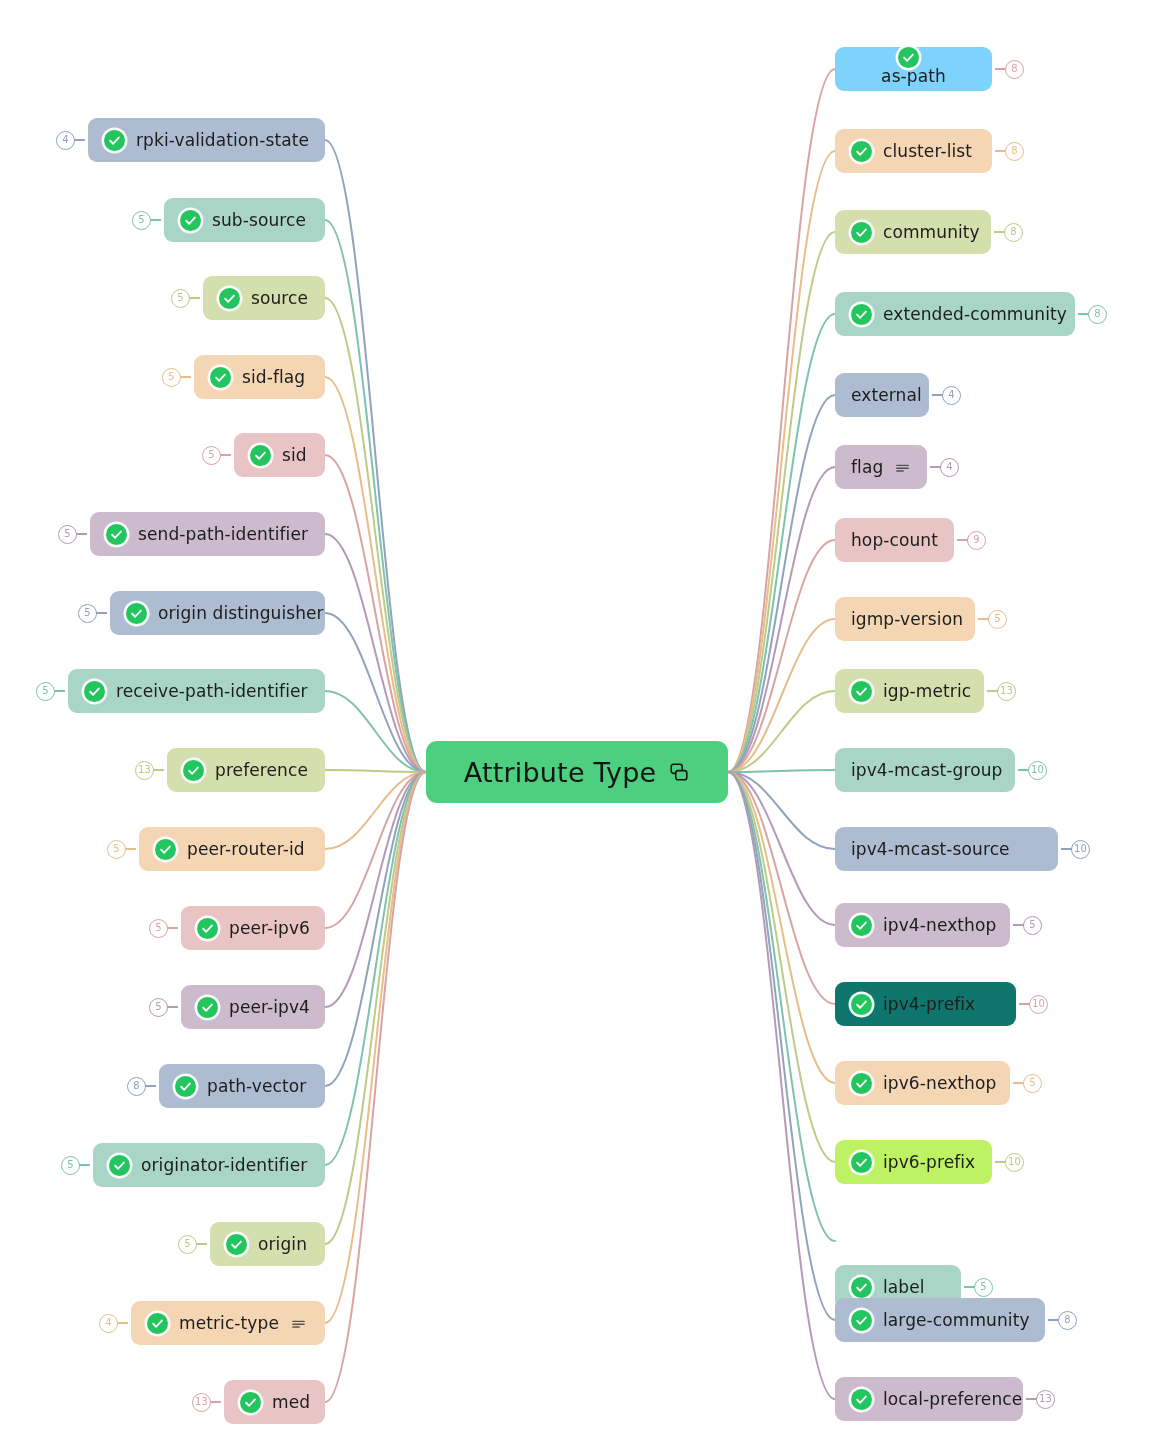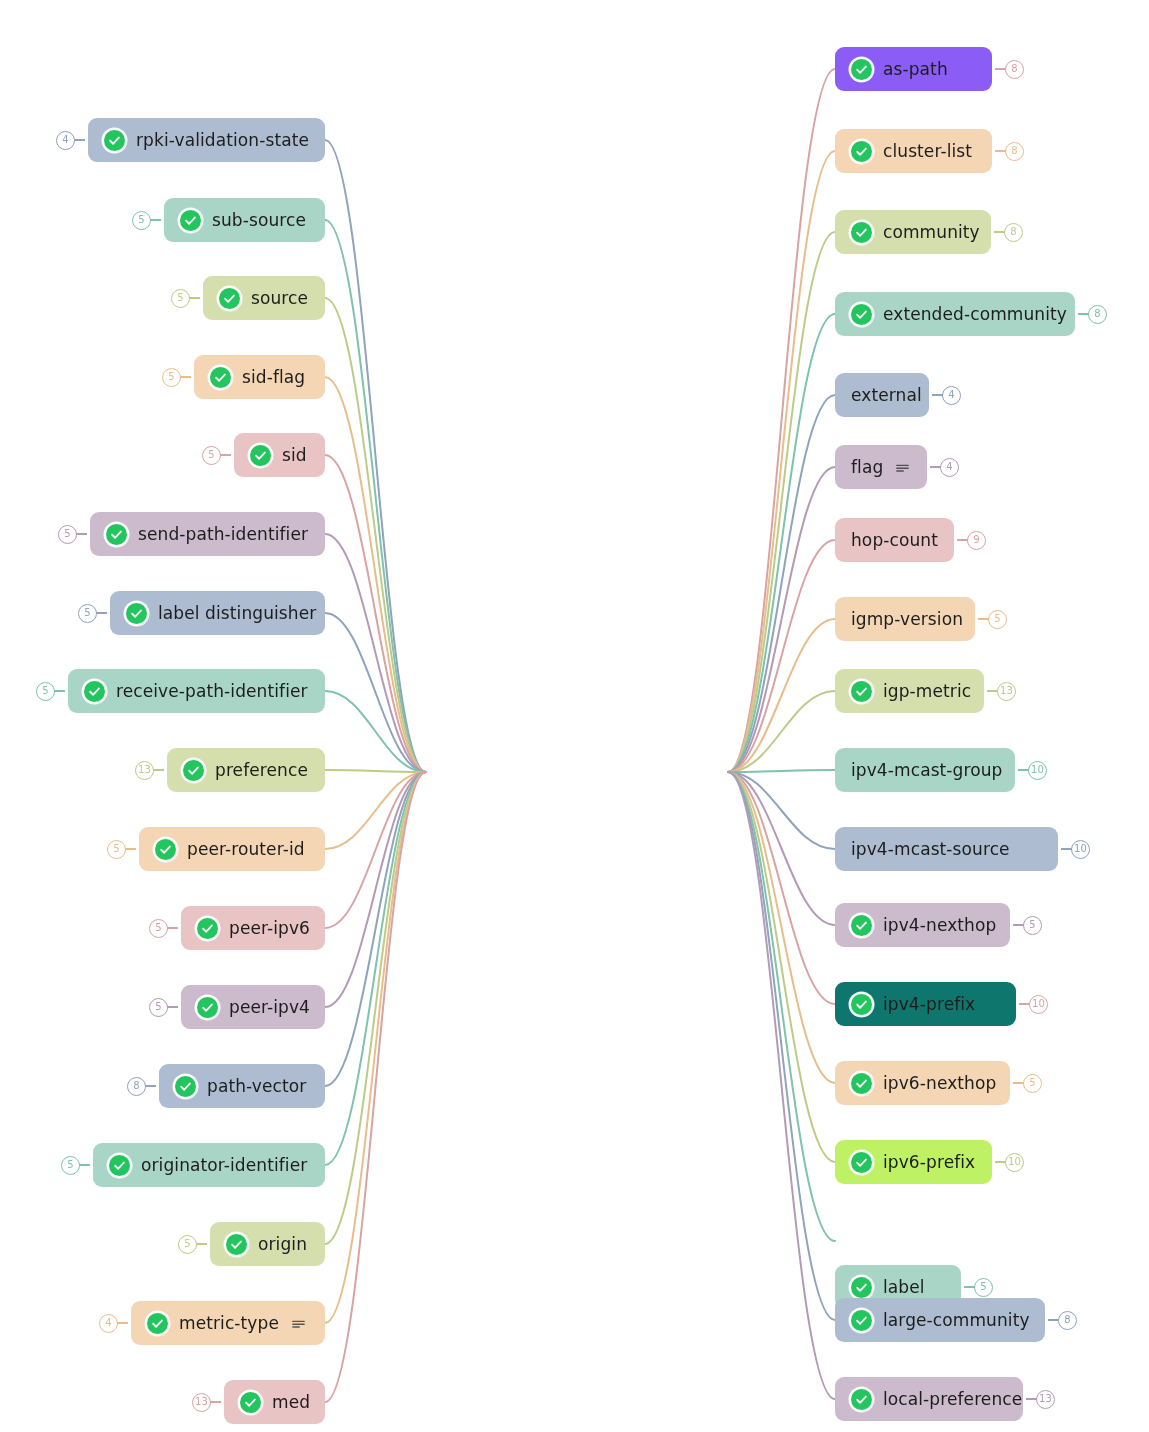--- a/index.html
+++ b/index.html
@@ -181,21 +181,21 @@
       </span>
       <span class="lbl">send-path-identifier</span>
       <span class="badge b-left" style="color: rgb(179, 154, 182);">5</span>
     </div>
     <div class="node left" style="left: 110px; top: 591px; width: 215px; background: rgb(173, 188, 208);">
       <span class="check">
         <svg width="13" height="13" viewBox="0 0 24 24" fill="none" stroke="#ffffff" stroke-width="3.4" stroke-linecap="round" stroke-linejoin="round">
           <path d="M4 12.5 L9.5 18 L20 6.5"></path>
         </svg>
       </span>
-      <span class="lbl">label distinguisher</span>
+      <span class="lbl">origin distinguisher</span>
       <span class="badge b-left" style="color: rgb(143, 163, 189);">5</span>
     </div>
     <div class="node left" style="left: 68px; top: 669px; width: 257px; background: rgb(169, 213, 199);">
       <span class="check">
         <svg width="13" height="13" viewBox="0 0 24 24" fill="none" stroke="#ffffff" stroke-width="3.4" stroke-linecap="round" stroke-linejoin="round">
           <path d="M4 12.5 L9.5 18 L20 6.5"></path>
         </svg>
       </span>
       <span class="lbl">receive-path-identifier</span>
       <span class="badge b-left" style="color: rgb(127, 194, 173);">5</span>
@@ -281,21 +281,21 @@
     </div>
     <div class="node left" style="left: 224px; top: 1380px; width: 101px; background: rgb(232, 196, 196);">
       <span class="check">
         <svg width="13" height="13" viewBox="0 0 24 24" fill="none" stroke="#ffffff" stroke-width="3.4" stroke-linecap="round" stroke-linejoin="round">
           <path d="M4 12.5 L9.5 18 L20 6.5"></path>
         </svg>
       </span>
       <span class="lbl">med</span>
       <span class="badge b-left" style="color: rgb(217, 163, 163);">13</span>
     </div>
-    <div class="node right" style="left: 835px; top: 47px; width: 157px; background: #8b5cf6;">
+    <div class="node right" style="left: 835px; top: 47px; width: 157px; background: #7dd3fc; flex-direction: column;">
       <span class="check">
         <svg width="13" height="13" viewBox="0 0 24 24" fill="none" stroke="#ffffff" stroke-width="3.4" stroke-linecap="round" stroke-linejoin="round">
           <path d="M4 12.5 L9.5 18 L20 6.5"></path>
         </svg>
       </span>
       <span class="lbl">as-path</span>
       <span class="badge b-right" style="color: rgb(217, 163, 163);">8</span>
     </div>
     <div class="node right" style="left: 835px; top: 129px; width: 157px; background: rgb(244, 214, 180);">
       <span class="check">
@@ -420,13 +420,22 @@
     </div>
     <div class="node right" style="left: 835px; top: 1377px; width: 188px; background: rgb(203, 187, 205);">
       <span class="check">
         <svg width="13" height="13" viewBox="0 0 24 24" fill="none" stroke="#ffffff" stroke-width="3.4" stroke-linecap="round" stroke-linejoin="round">
           <path d="M4 12.5 L9.5 18 L20 6.5"></path>
         </svg>
       </span>
       <span class="lbl">local-preference</span>
       <span class="badge b-right" style="color: rgb(179, 154, 182);">13</span>
     </div>
+    <div id="root" style="background: rgb(76, 208, 128);">
+    <span class="rootlabel">Attribute Type</span>
+    <span class="copyicon">
+      <svg width="22" height="22" viewBox="0 0 24 24" fill="none" stroke="#141414" stroke-width="1.7" stroke-linecap="round" stroke-linejoin="round">
+        <rect x="3.5" y="3.5" width="12" height="10" rx="2.5"></rect>
+        <rect x="8.5" y="10.5" width="12" height="10" rx="2.5" fill="#4cd080"></rect>
+      </svg>
+    </span>
   </div>
+  </div>
 
 </body></html>

